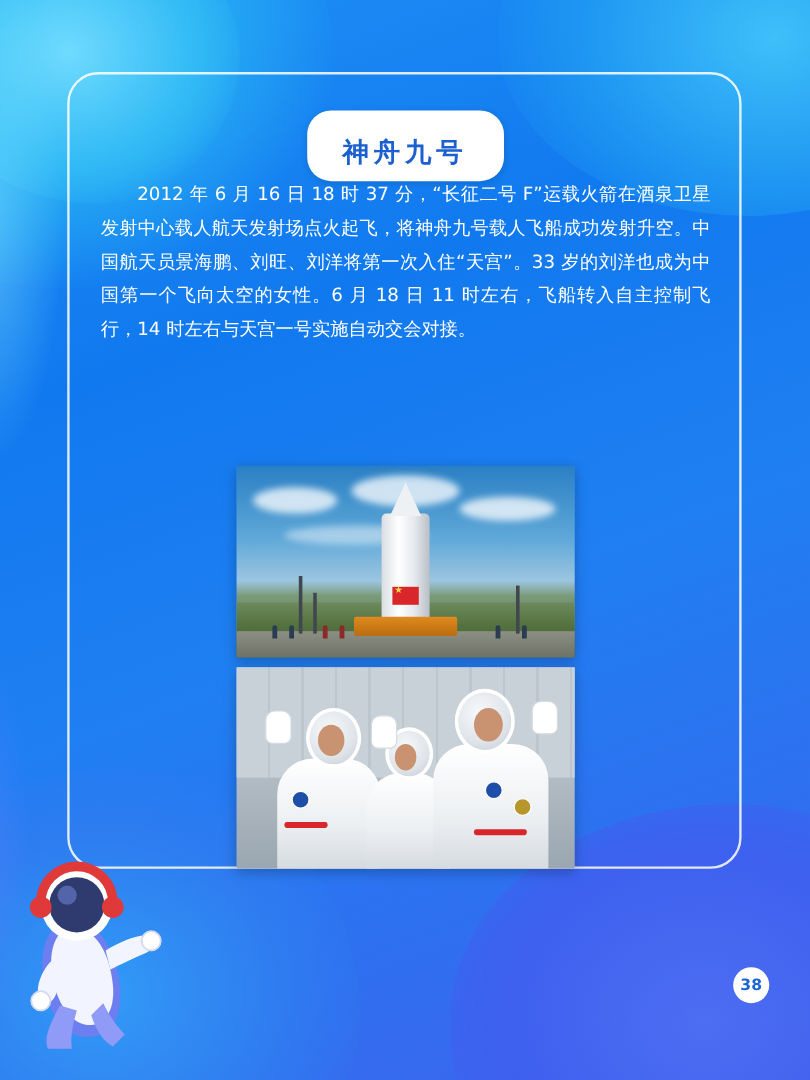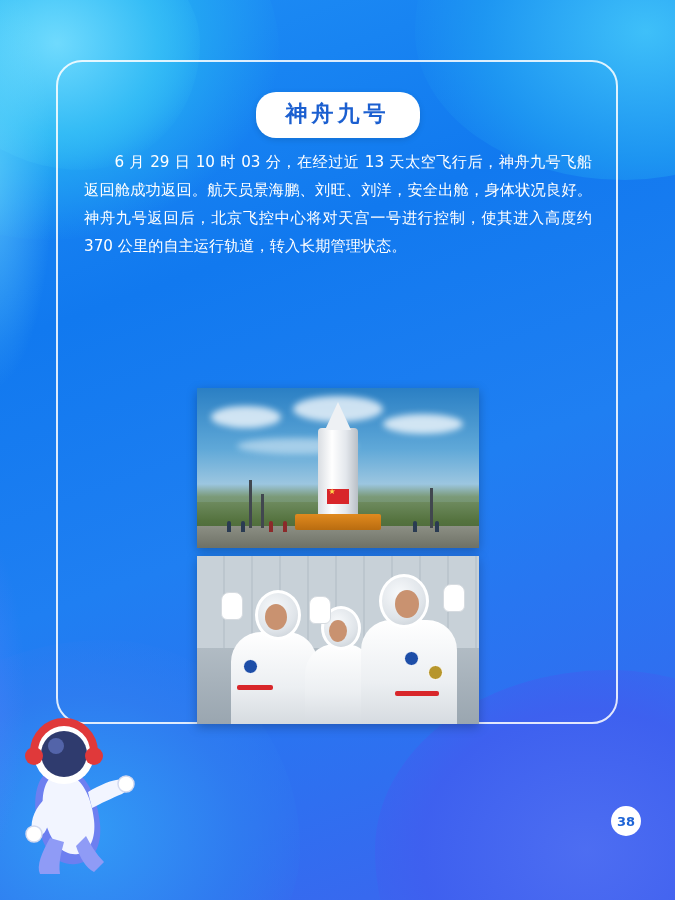--- a/index.html
+++ b/index.html
@@ -91,21 +91,21 @@
   .title-chip {
     position: absolute;
     left: 50%;
     top: 92px;
     transform: translateX(-50%);
     background: #ffffff;
     color: #1b5fd0;
     font-size: 22px;
     font-weight: bold;
     letter-spacing: 4px;
-    padding: 7px 30px 9px;
+    padding: 20px 30px 9px;
     border-radius: 20px;
     box-shadow: 0 2px 6px rgba(0,0,0,.12);
     white-space: nowrap;
     font-family: "DejaVu Sans", "Liberation Sans", sans-serif;
   }
   .body-text {
     position: absolute;
     left: 84px;
     top: 148px;
     width: 508px;
@@ -288,21 +288,21 @@
   <div class="blob blob-top-left2"></div>
   <div class="blob blob-bottom-left"></div>
   <div class="blob blob-bottom-right"></div>
   <div class="wave-left"></div>
 
   <div class="card"></div>
 
   <div class="title-chip">神舟九号</div>
 
   <div class="body-text">
-    <p>6 月 29 日 10 时 03 分，在经过近 13 天太空飞行后，神舟九号飞船返回舱成功返回。航天员景海鹏、刘旺、刘洋，安全出舱，身体状况良好。神舟九号返回后，北京飞控中心将对天宫一号进行控制，使其进入高度约 370 公里的自主运行轨道，转入长期管理状态。</p>
+    <p>2012 年 6 月 16 日 18 时 37 分，“长征二号 F”运载火箭在酒泉卫星发射中心载人航天发射场点火起飞，将神舟九号载人飞船成功发射升空。中国航天员景海鹏、刘旺、刘洋将第一次入住“天宫”。33 岁的刘洋也成为中国第一个飞向太空的女性。6 月 18 日 11 时左右，飞船转入自主控制飞行，14 时左右与天宫一号实施自动交会对接。</p>
   </div>
 
   <div class="photo photo-rocket">
     <div class="rk-sky"></div>
     <div class="rk-cloud" style="left:14px;top:18px;width:70px;height:22px;"></div>
     <div class="rk-cloud" style="left:96px;top:8px;width:90px;height:26px;"></div>
     <div class="rk-cloud" style="left:186px;top:26px;width:80px;height:20px;"></div>
     <div class="rk-cloud" style="left:40px;top:50px;width:120px;height:16px;opacity:.6;"></div>
     <div class="rk-ground"></div>
     <div class="rk-pad"></div>

